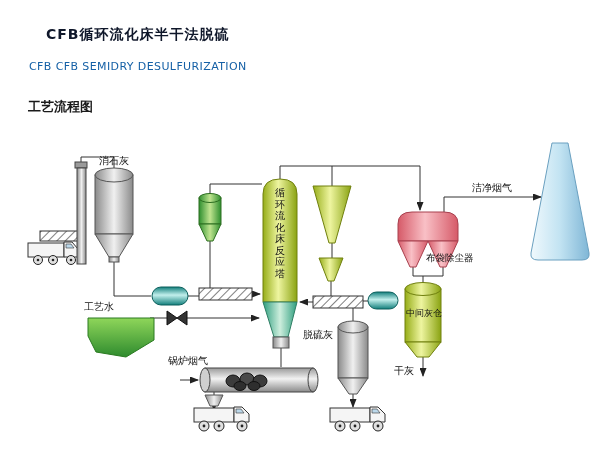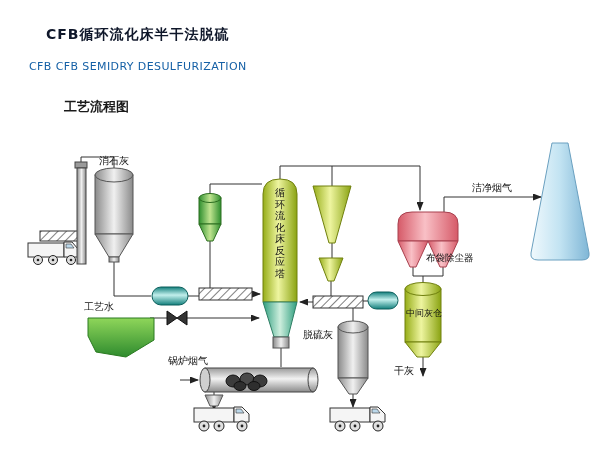--- a/index.html
+++ b/index.html
@@ -1,21 +1,21 @@
 <!DOCTYPE html>
 <html><head>
 <meta charset="utf-8">
 <style>
   * { margin:0; padding:0; box-sizing:border-box; }
   html,body { background:#ffffff; }
   body { font-family:"DejaVu Sans","Liberation Sans",sans-serif; }
   .screen { position:relative; width:600px; height:450px; background:#ffffff; overflow:hidden; }
   .title { position:absolute; left:28px; top:26px; font-size:14px; font-weight:bold; color:#0f172a; letter-spacing:1px;margin-left:18px; }
   .subtitle { position:absolute; left:29px; top:60px; font-size:11px; font-weight:normal; color:#1560a6; letter-spacing:0.4px; }
-  .section { position:absolute; left:28px; top:98px; font-size:13px; font-weight:bold; color:#1a1a1a;margin-left:36px; }
+  .section { position:absolute; left:28px; top:98px; font-size:13px; font-weight:bold; color:#1a1a1a; }
   svg.diagram { position:absolute; left:0; top:0; }
   .lbl { font-size:10px; fill:#111; font-family:"DejaVu Sans","Liberation Sans",sans-serif; }
   .pipe { stroke:#333; stroke-width:1; fill:none; }
 </style>
 </head>
 <body>
 
 <div class="screen">
 
   <div class="title">CFB循环流化床半干法脱硫</div>

